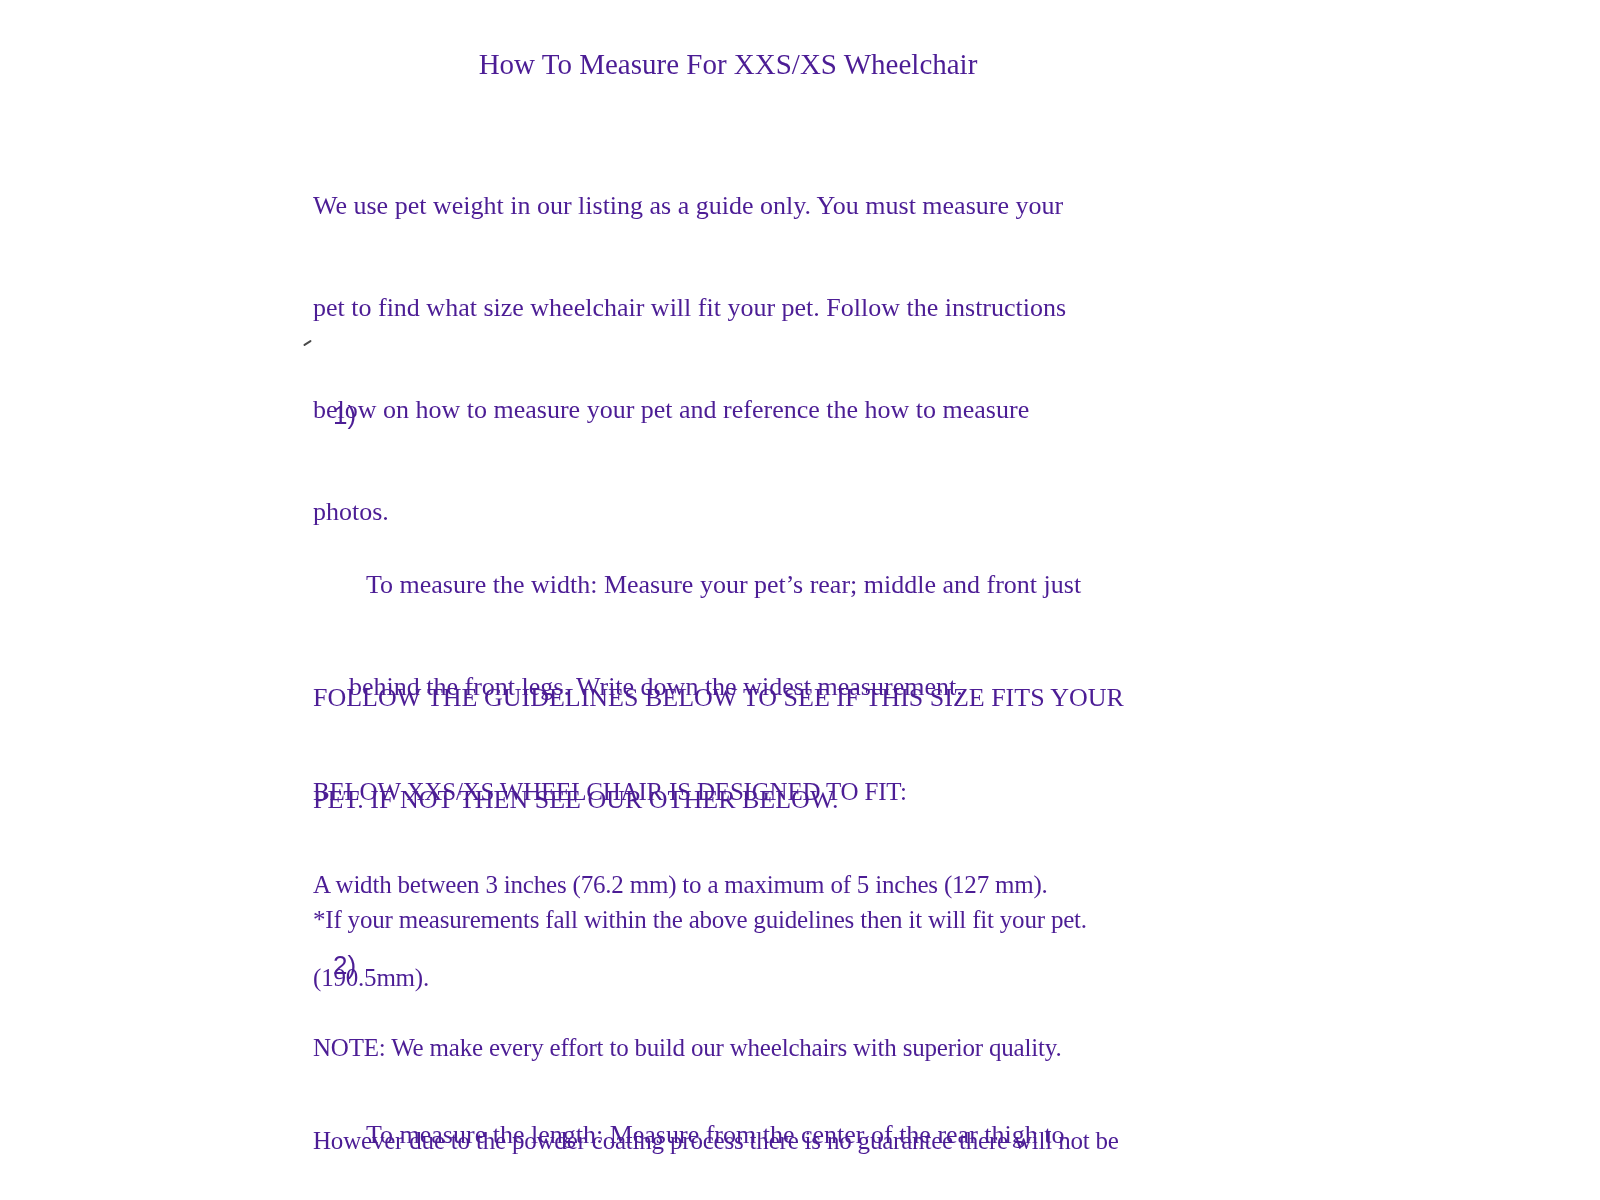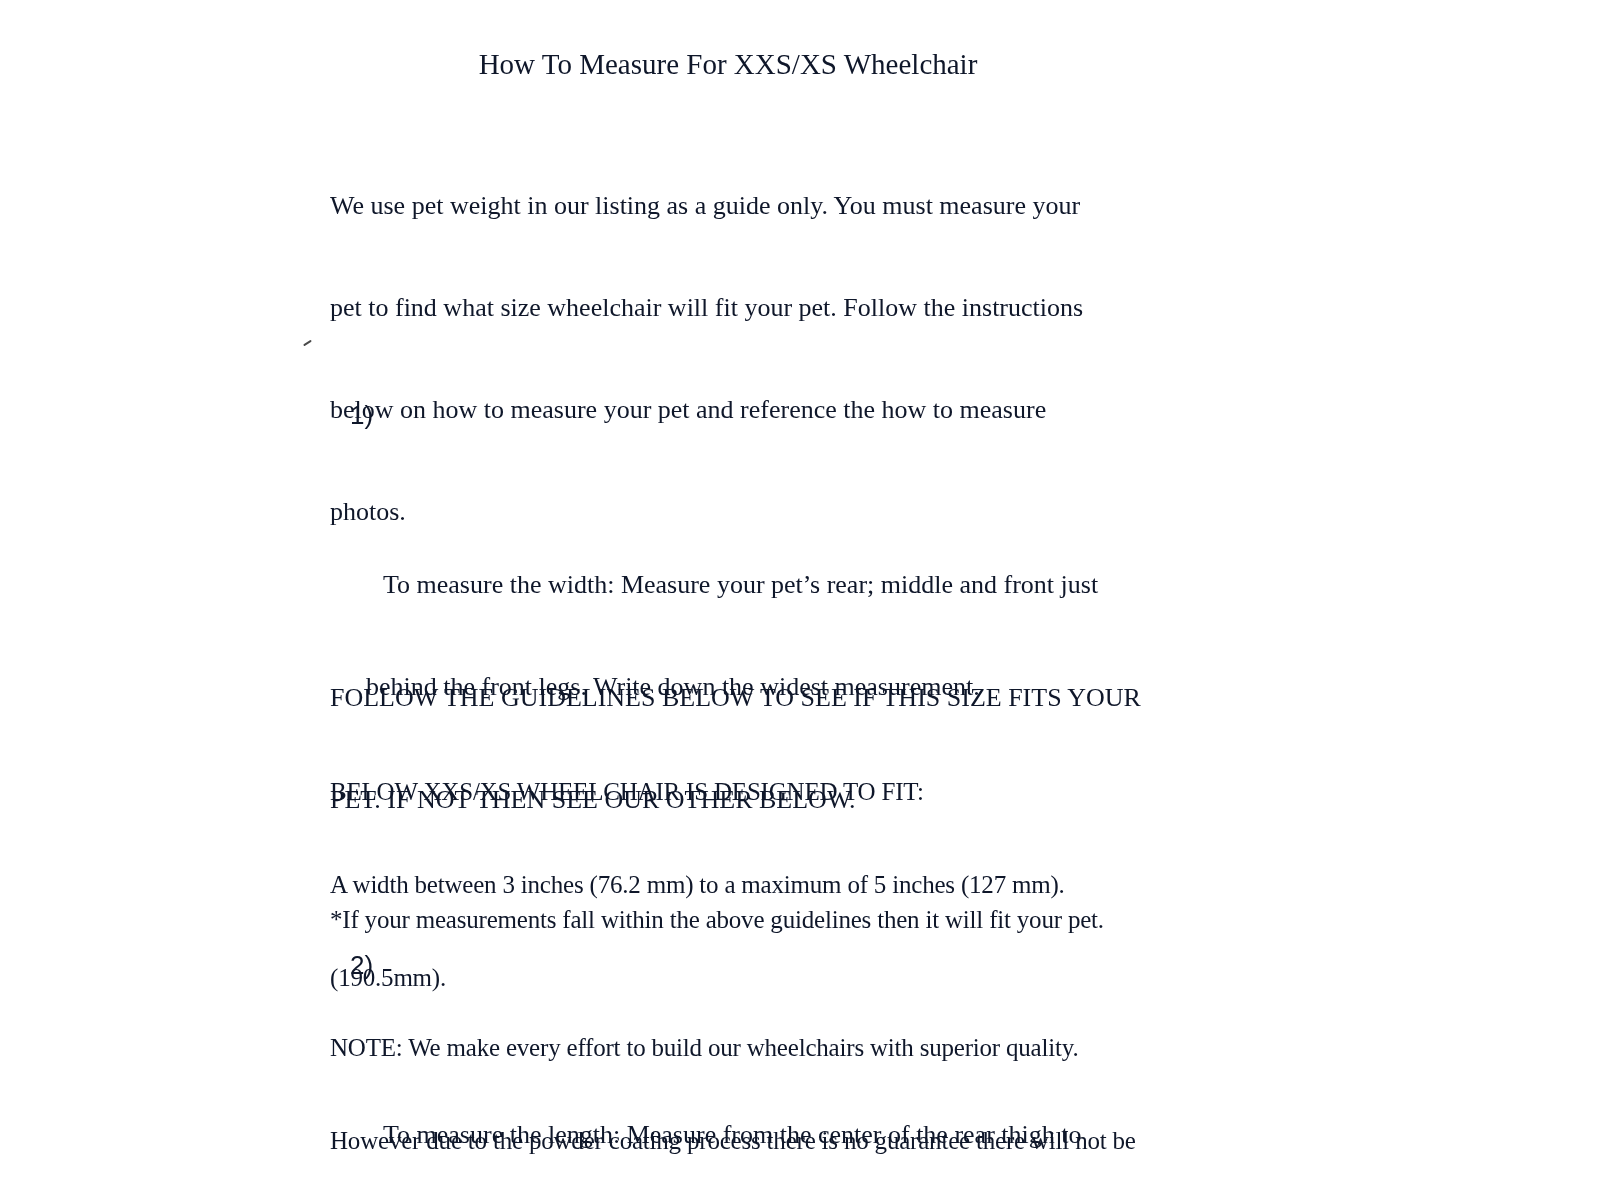--- a/index.html
+++ b/index.html
@@ -1,37 +1,37 @@
 <!DOCTYPE html>
 <html><head>
 <meta charset="utf-8">
 <style>
   html, body { margin: 0; padding: 0; background: #ffffff; }
   .page {
     position: relative;
     width: 1600px;
     height: 1200px;
     background: #ffffff;
-    color: #0f172a;
+    color: #4c1d95;
     font-family: "Liberation Serif", serif;
     overflow: hidden;
   }
   .doc-title {
     position: absolute;
     left: 313px;
     top: 46px;
     width: 830px;
     text-align: center;
     font-size: 29px;
     line-height: 36px;
     white-space: pre;
   }
   .block {
     position: absolute;
-    left: 330px;
+    left: 313px;
     white-space: pre;
   }
   .body-text { font-size: 26px; line-height: 34px; }
   .small-text { font-size: 25px; line-height: 31px; letter-spacing: -0.2px; }
   .intro      { top: 121px; }
   .steps      { top: 296px; }
   .guidelines { top: 613px; }
   .fit        { top: 714px; }
   .fitnote    { top: 904px; }
   .note       { top: 970px; }

